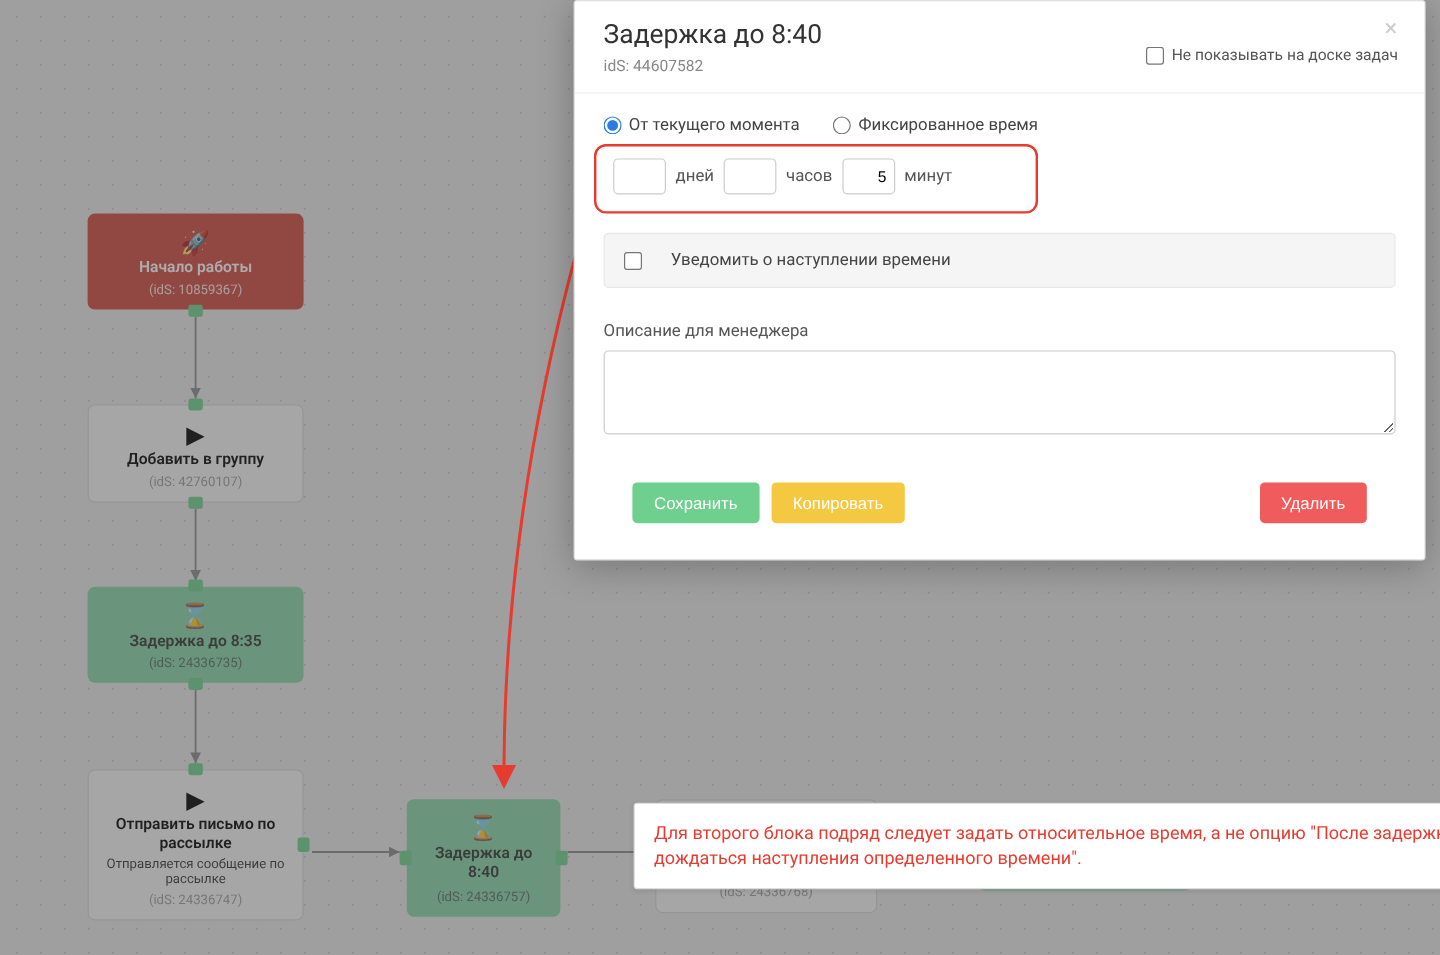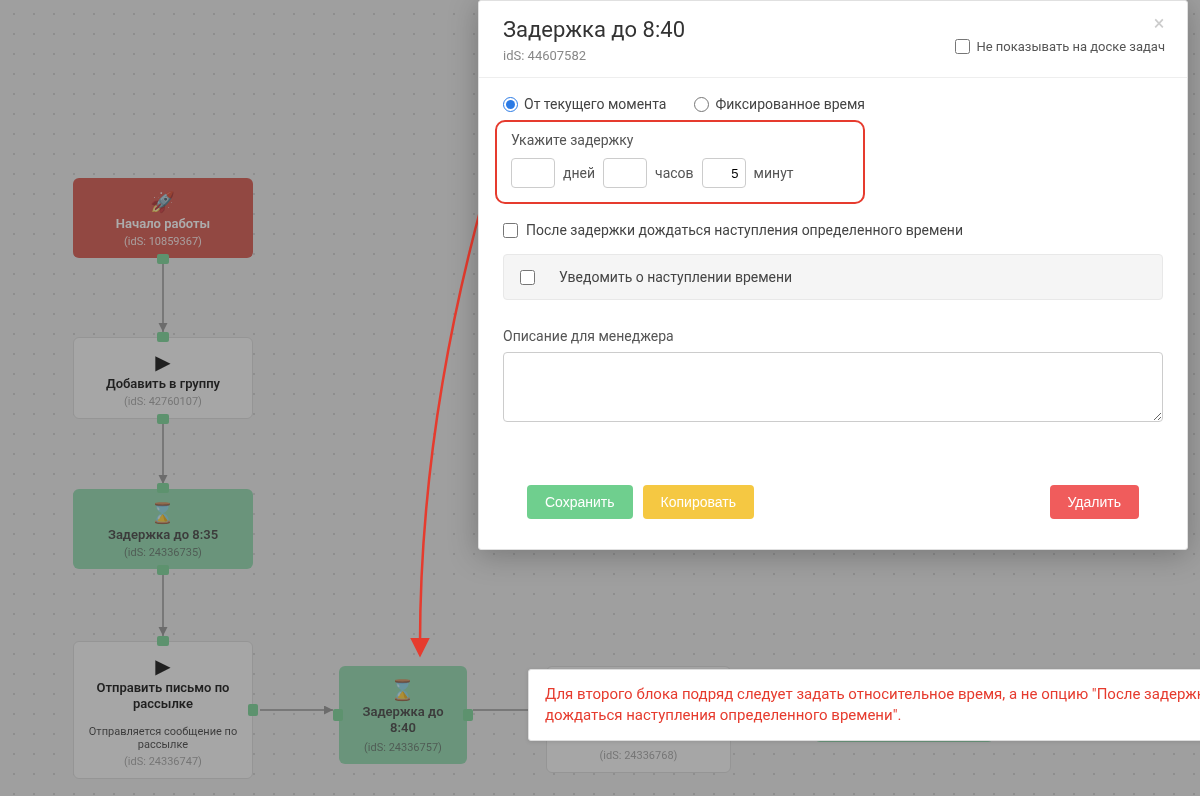--- a/index.html
+++ b/index.html
@@ -27,21 +27,21 @@
       width: 180px;
       border-radius: 6px;
       text-align: center;
       padding: 14px 10px 10px 10px;
       font-size: 13px;
       border: 1px solid #d5d5d5;
       background: #f5f5f5;
     }
     .node .title { font-weight: 600; margin-top: 4px; }
     .node .ids { font-size: 11px; opacity: 0.7; margin-top: 4px; }
-    .node .sub { font-size: 11px; opacity: 0.8; margin-top: 12px; line-height: 1.2; text-align: center; }
+    .node .sub { font-size: 11px; opacity: 0.8; margin-top: 0; line-height: 1.2; text-align: center; }
     .node-start { background: #d0493f; color: #fff; border: none; }
     .node-start .ids { color: #fff; opacity: 0.85; }
     .node-delay { background: #87d4a6; color: #333; border: none; }
     .node-delay .ids { color: #444; }
     .node-light .ids { color: #777; }
     .icon-large { font-size: 20px; line-height: 1; }
     
     .connector {
       position: absolute; width: 10px; height: 12px; background: #6fcf8e; border-radius: 2px;
     }
@@ -95,21 +95,21 @@
     .desc-textarea {
       width: 100%; height: 70px; border: 1px solid #ccc; border-radius: 4px;
       resize: both; font-size: 13px; padding: 6px;
     }
     .modal-footer {
       padding: 0 24px 22px 24px; display: flex; align-items: center; gap: 10px;
       margin-top: 36px;
     }
     .btn {
       border: none; border-radius: 4px; padding: 9px 18px; font-size: 14px;
-      color: #fff; cursor: pointer; margin-top: 23px;
+      color: #fff; cursor: pointer;
     }
     .btn-green { background: #6fcf8e; }
     .btn-yellow { background: #f5c842; }
     .btn-red { background: #f05c5c; margin-left: auto; }
     
     .annotation {
       position: absolute; left: 528px; top: 669px; width: 736px;
       background: #fff; border: 1px solid #ddd; border-radius: 3px;
       padding: 14px 16px; font-size: 15px; color: #e63b2e; line-height: 1.4;
       box-shadow: 0 1px 4px rgba(0,0,0,0.1);
@@ -235,35 +235,30 @@
         <input type="radio" name="mode" checked="" style="">
         <span>От текущего момента</span>
       </label>
       <label class="radio-item">
         <input type="radio" name="mode" style="">
         <span>Фиксированное время</span>
       </label>
     </div>
 
     <div class="highlight-box">
-      <div class="label">Укажите задержку</div>
       <div class="delay-inputs">
         <input type="text" style="">
         <span>дней</span>
         <input type="text" style="">
         <span>часов</span>
         <input type="text" value="5" style="">
         <span>минут</span>
       </div>
     </div>
 
-    <label class="check-row">
-      <input type="checkbox" style="">
-      <span>После задержки дождаться наступления определенного времени</span>
-    </label>
 
     <div class="notify-panel">
       <label class="radio-item" style="gap:24px;">
         <input type="checkbox" style="">
         <span>Уведомить о наступлении времени</span>
       </label>
     </div>
 
     <div class="desc-label">Описание для менеджера</div>
     <textarea class="desc-textarea" style=""></textarea>

